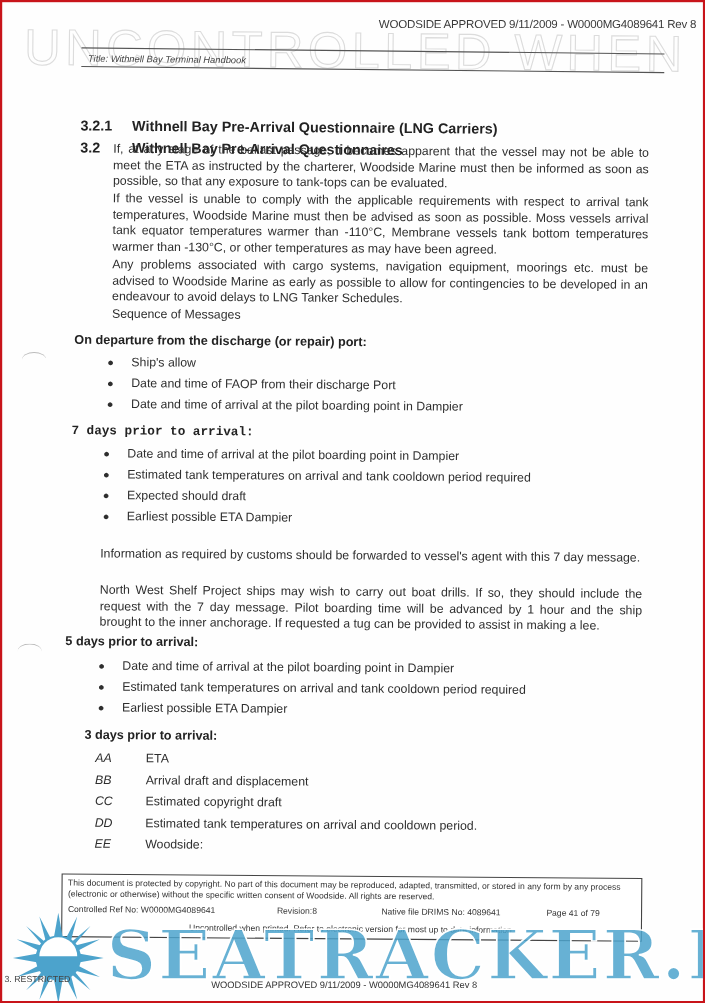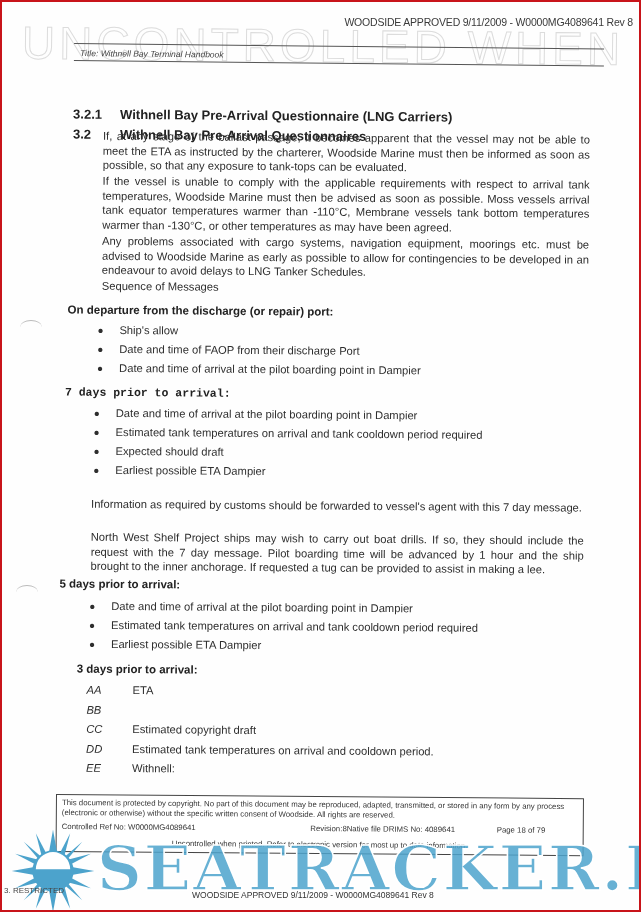--- a/index.html
+++ b/index.html
@@ -108,43 +108,44 @@
     </ul>
 
     <div class="subhead" style="left:60px; top:660px;margin-left:20px;">3 days prior to arrival:</div>
     <div class="codes" style="left:90px; top:678px;">
       <div class="row">
           <span class="code">AA</span>
           <span>ETA</span>
         </div>
       <div class="row">
           <span class="code">BB</span>
+          <span>Arrival draft and displacement</span>
         </div>
       <div class="row">
           <span class="code">CC</span>
           <span>Estimated copyright draft</span>
         </div>
       <div class="row">
           <span class="code">DD</span>
           <span>Estimated tank temperatures on arrival and cooldown period.</span>
         </div>
       <div class="row">
           <span class="code">EE</span>
-          <span>Withnell:</span>
+          <span>Woodside:</span>
         </div>
     </div>
   </div>
 
   <div class="footer-box">
     <div class="copy">This document is protected by copyright. No part of this document may be reproduced, adapted, transmitted, or stored in any form by any process (electronic or otherwise) without the specific written consent of Woodside. All rights are reserved.</div>
     <div class="meta">
       <span style="width:190px;">Controlled Ref No:   W0000MG4089641</span>
-      <span style="width:95px;text-align:right;">Revision:8</span>
+      <span style="width:95px;">Revision:8</span>
       <span style="width:150px;">Native file DRIMS No: 4089641</span>
-      <span>Page 18 of 79</span>
+      <span>Page 41 of 79</span>
     </div>
     <div class="uncontrolled-note">Uncontrolled when printed. Refer to electronic version for most up to date information.</div>
   </div>
 
   <svg class="wm-sun" viewBox="0 0 100 100">
     <g fill="#4ca3cc">
       <polygon points="50,2 55,30 45,30"></polygon>
       <polygon points="50,98 55,70 45,70"></polygon>
       <polygon points="2,50 30,45 30,55"></polygon>
       <polygon points="98,50 70,45 70,55"></polygon>

